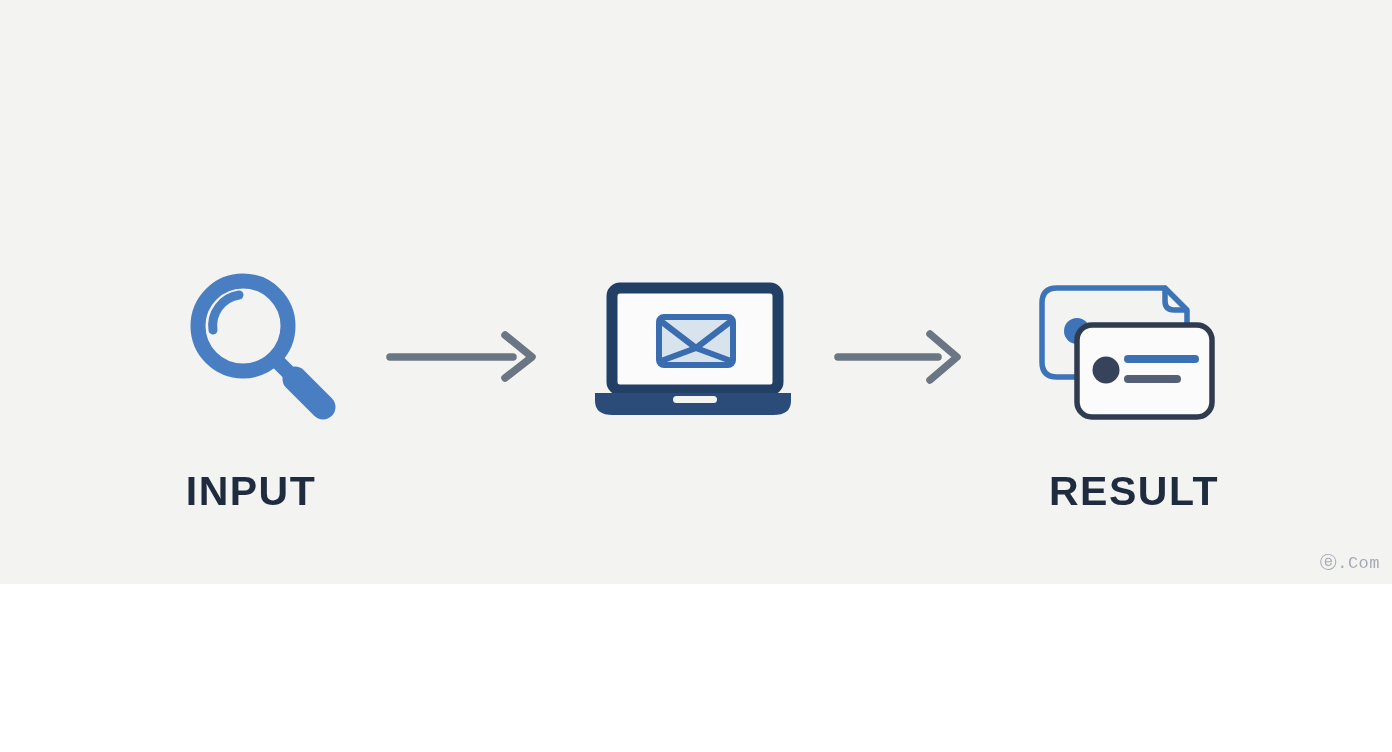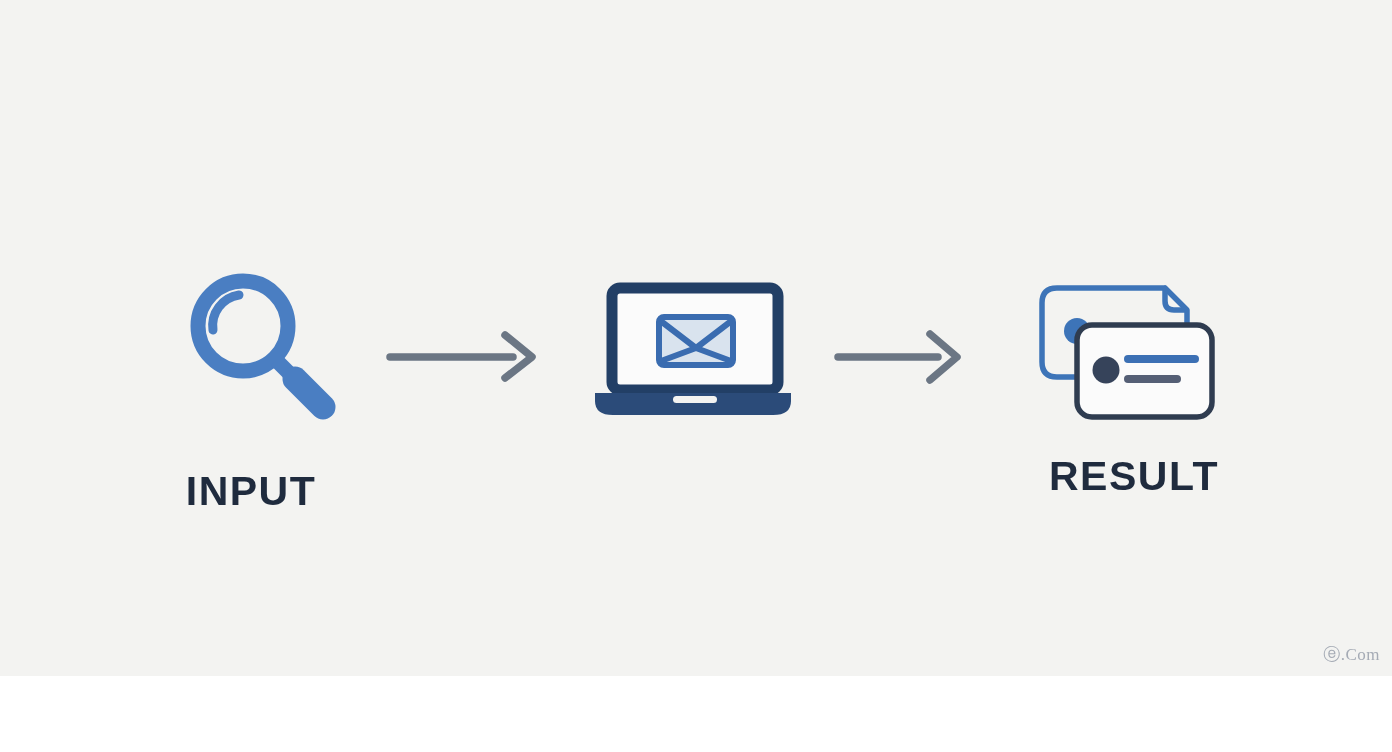--- a/index.html
+++ b/index.html
@@ -1,37 +1,37 @@
 <!DOCTYPE html>
 <html><head>
 <meta charset="utf-8">
 <style>
   html,body{margin:0;padding:0;}
   .canvas{
     position:relative;
-    width:1392px;height:676px;
+    width:1392px;height:584px;
     background:#f3f3f1;
     overflow:hidden;
     font-family:"Liberation Sans", sans-serif;
   }
   .icon-wrap{position:absolute;}
   .step-label{
     position:absolute;
     transform:translateX(-50%);
     font-weight:700;
     font-size:41px;
     letter-spacing:1.5px;
     color:#1f2b3e;
     white-space:nowrap;
   }
   .watermark{
     position:absolute;
     right:12px;
     bottom:10px;
-    font-family:Liberation Serif, serif;
+    font-family:Liberation Mono, monospace;
     font-size:17px;
     color:#a5abb5;
     letter-spacing:0.5px;
   }
 </style>
 </head>
 <body>
 
 <div class="canvas">
 
@@ -75,17 +75,17 @@
       <path d="M 130,5 V 18 Q 130,27 139,27 H 152" fill="none" stroke="#3d74b8" stroke-width="5.5" stroke-linejoin="round"></path>
       <circle cx="42" cy="48" r="13" fill="#3d74b8"></circle>
       <rect x="42" y="42" width="135" height="92" rx="15" fill="#fbfbfb" stroke="#2f3c50" stroke-width="5.5"></rect>
       <circle cx="71" cy="87" r="13.5" fill="#36435a"></circle>
       <path d="M 93,76 H 160" stroke="#3c70b4" stroke-width="8" stroke-linecap="round"></path>
       <path d="M 93,96 H 142" stroke="#555f75" stroke-width="8" stroke-linecap="round"></path>
     </svg>
   </div>
 
   <div class="step-label" style="left:251px;top:468px;">INPUT</div>
-  <div class="step-label" style="left:1134px;top:453px;">RESULT</div>
+  <div class="step-label" style="left:1134px;top:468px;">RESULT</div>
 
   <div class="watermark">ⓔ.Com</div>
 
 </div>
 
 </body></html>

